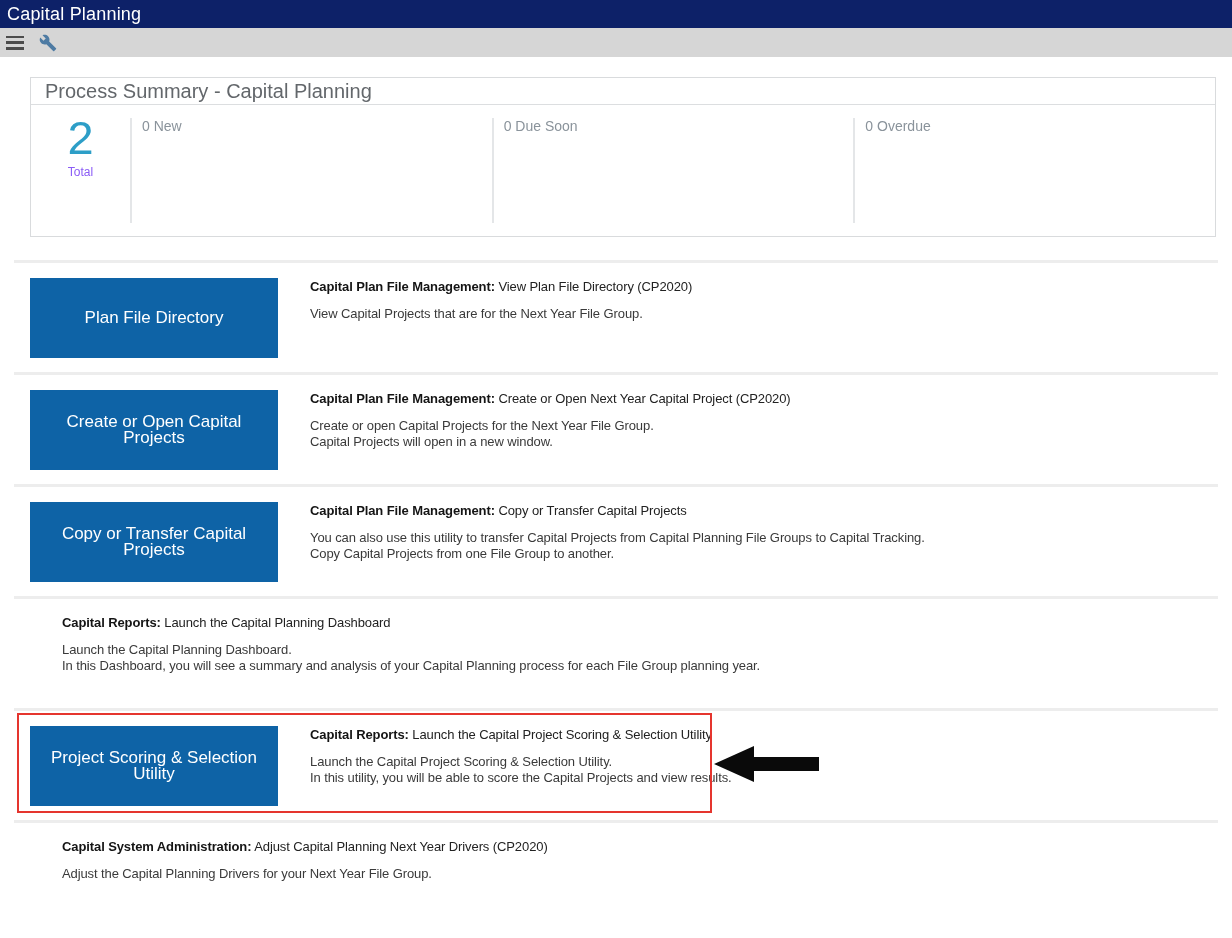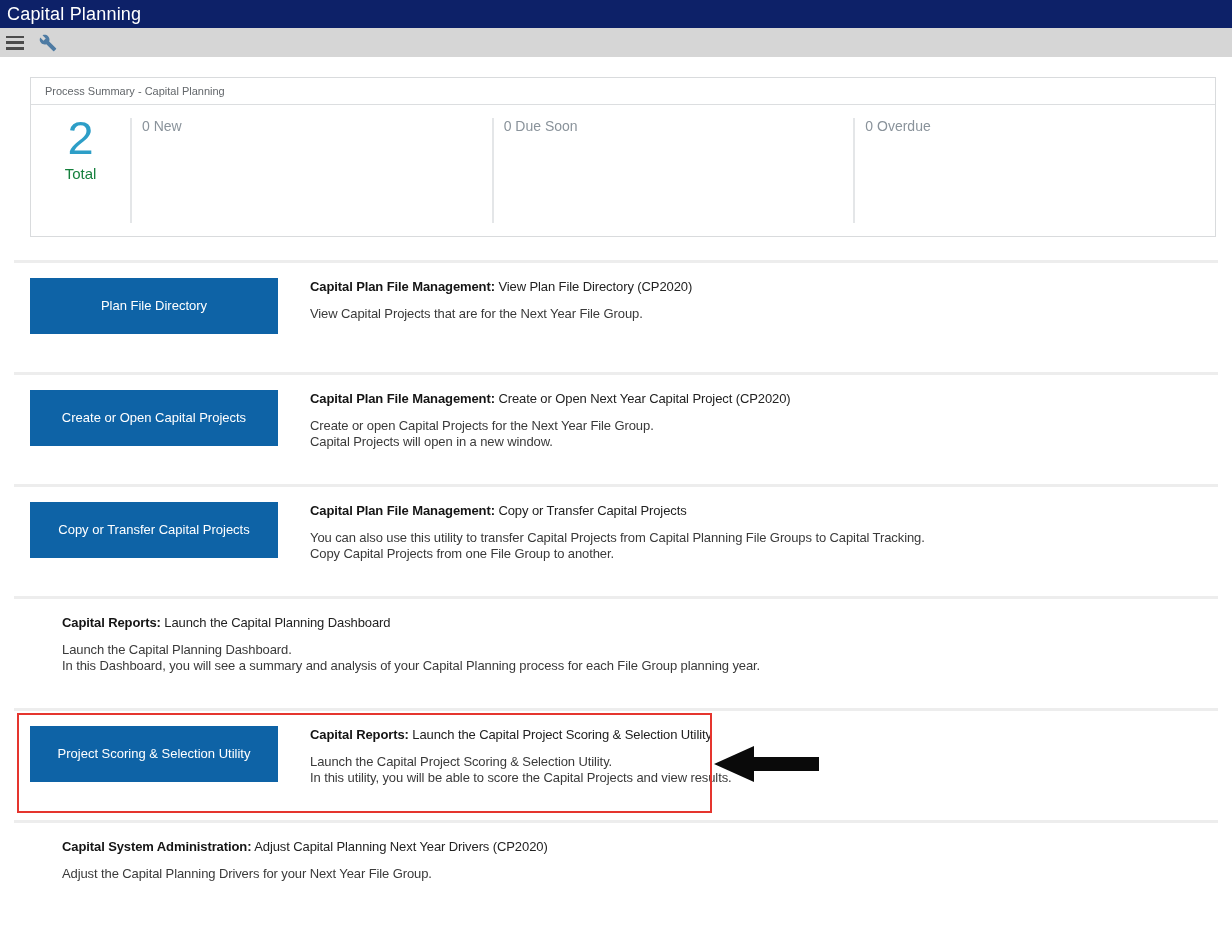--- a/index.html
+++ b/index.html
@@ -14,34 +14,34 @@
   .toolbar { height:29px; background:#d6d6d6; display:flex; align-items:center;
              padding-left:6px; gap:15px; }
   .hamburger { width:18px; height:14px; display:flex; flex-direction:column;
                justify-content:space-between; cursor:pointer; }
   .hamburger span { display:block; height:2.6px; background:#4c4c4c; }
   .wrench { width:18px; height:18px; display:flex; align-items:center; cursor:pointer; }
 
   
   .panel { margin:20px 16px 0 30px; border:1px solid #d9dbdd; }
   .panel-header { height:27px; border-bottom:1px solid #dcdee0; display:flex;
-                  align-items:center; padding-left:14px; font-size:11px; color:#63676b; }
+                  align-items:center; padding-left:14px; font-size:20px; color:#63676b; }
   .panel-body { display:flex; height:131px; }
   .total-col { width:99px; text-align:center; padding-top:8px; }
   .total-value { font-size:47px; font-weight:300; color:#2d9ec7; line-height:1.08; }
-  .total-label { font-size:15px; color:#15803d; margin-top:1px; }
+  .total-label { font-size:12px; color:#8b5cf6; margin-top:1px; }
   .stat-col { flex:1; position:relative; padding:13px 0 0 12px; font-size:14px; color:#8a939b; }
   .stat-col::before { content:""; position:absolute; left:0; top:13px; bottom:13px;
                       width:2px; background:#e4e6e8; }
 
   
   .rows { margin:23px 14px 0 14px; }
   .action-row { border-top:3px solid #ededed; height:112px; padding:15px 0 14px 16px;
                 display:flex; position:relative; }
-  .action-button { width:248px; height:56px; background:#0e63a6; color:#fff; font-size:13px;
+  .action-button { width:248px; height:80px; background:#0e63a6; color:#fff; font-size:17px;
                    border:none; cursor:pointer; font-family:inherit; display:flex;
                    align-items:center; justify-content:center; text-align:center;
                    padding:0 12px; line-height:16px; }
   .desc { margin-left:32px; padding-top:1px; font-size:13px; color:#3a3a3a;
           line-height:16px; letter-spacing:-0.1px; }
   .desc-heading { margin-bottom:11px; color:#222; }
   .hb { font-weight:bold; color:#141414; }
 
   
   .highlight-box { position:absolute; left:3px; top:2px; width:695px; height:100px;

